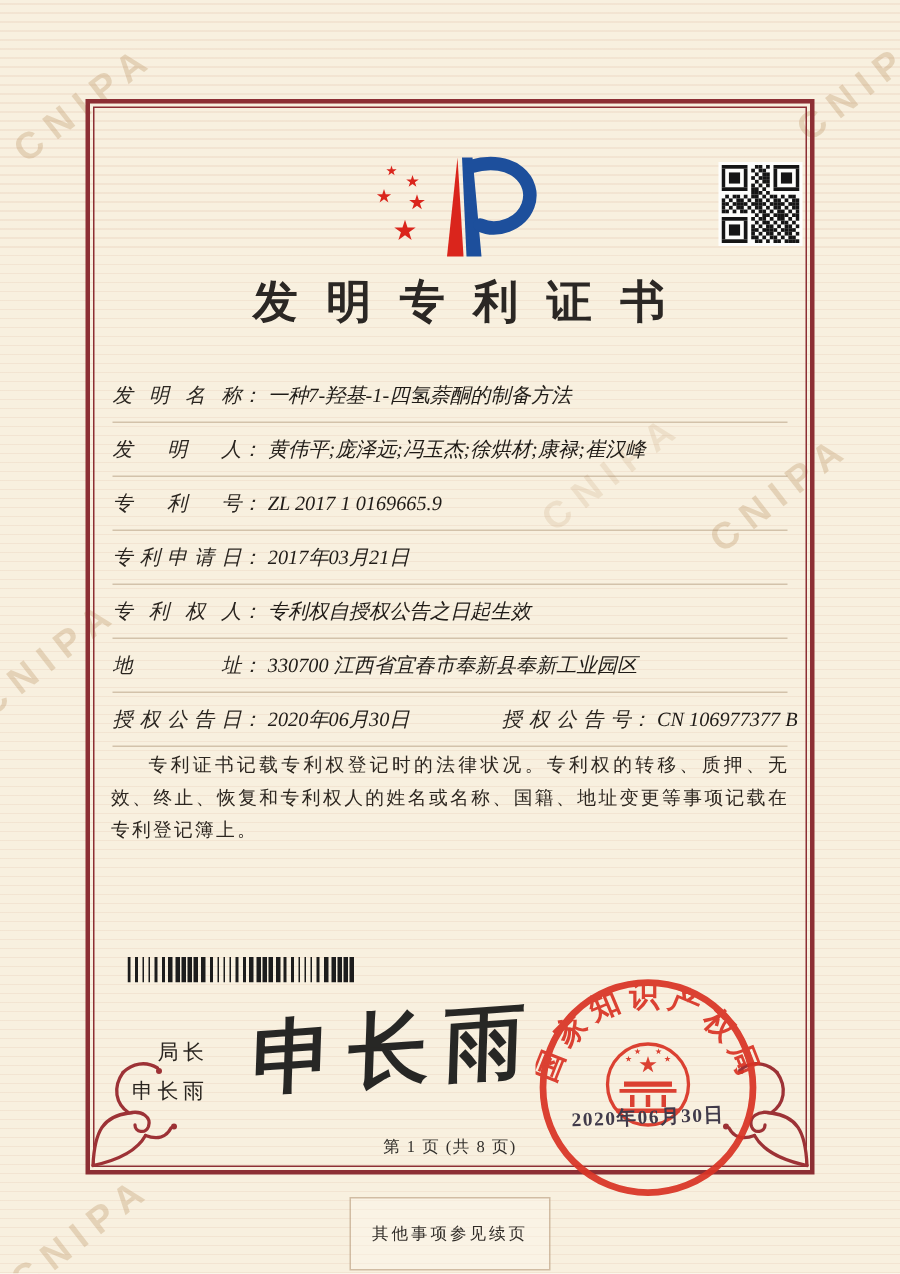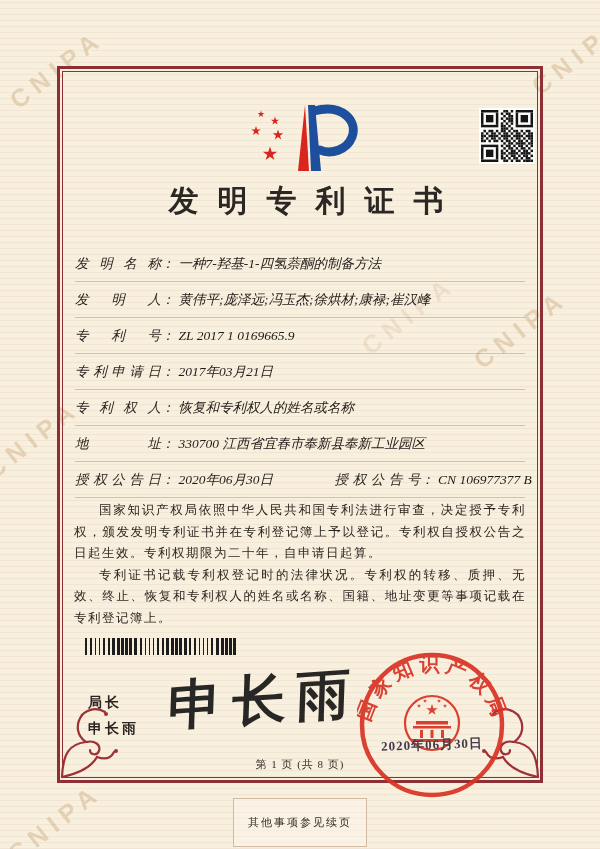--- a/index.html
+++ b/index.html
@@ -34,21 +34,21 @@
   .fvalue{color:#1f1b17;}
   .fvalue.w1{display:inline-block;width:154px;}
   .ml{margin-left:2px;}
   
   .bodytext{position:absolute;left:74px;top:500px;width:452px;z-index:2;font-size:12.5px;line-height:21.5px;
             color:#2c2620;text-align:justify;letter-spacing:1.5px;}
   .bodytext p{margin:0;text-indent:2em;}
   
   .barcode{position:absolute;left:85px;top:638px;width:152px;height:17px;z-index:2;fill:#1c1c1c;}
   
-  .director{position:absolute;left:88px;top:690px;z-index:2;font-size:14px;font-weight:bold;color:#2a2520;letter-spacing:3px;line-height:26px;}
+  .director{position:absolute;left:88px;top:690px;z-index:2;font-size:14px;font-weight:normal;color:#2a2520;letter-spacing:3px;line-height:26px;text-align:right;}
   .signature{position:absolute;left:168px;top:664px;z-index:3;font-size:54px;color:#161616;letter-spacing:10px;
              transform:rotate(-4deg) skewX(-6deg);font-weight:bold;opacity:.92;}
   .seal{position:absolute;left:357px;top:650px;width:150px;height:150px;z-index:3;opacity:.93;}
   .seal-date{position:absolute;left:357px;top:736px;width:150px;z-index:4;text-align:center;font-size:13px;font-weight:bold;
              color:#413a4a;letter-spacing:1px;transform:rotate(-2deg);}
   .pageno{position:absolute;left:0;right:0;top:757px;z-index:2;text-align:center;font-size:11px;color:#33302c;letter-spacing:1px;}
   .note{position:absolute;left:50%;top:798px;transform:translateX(-50%);z-index:2;font-size:11px;color:#2f2b27;
         letter-spacing:2px;border:1px solid rgba(160,122,82,0.45);padding:16px 14px;background:rgba(253,248,238,0.4);}
   .orn{position:absolute;width:74px;height:74px;z-index:2;stroke:#9d3236;fill:none;stroke-width:2.2;stroke-linecap:round;}
   .orn-l{left:59px;top:706px;}
@@ -277,32 +277,31 @@
     <div class="frow">
       <span class="flabel">发明人</span><span class="colon">：</span><span class="fvalue">黄伟平;庞泽远;冯玉杰;徐烘材;康禄;崔汉峰</span>
     </div>
     <div class="frow">
       <span class="flabel">专利号</span><span class="colon">：</span><span class="fvalue">ZL 2017 1 0169665.9</span>
     </div>
     <div class="frow">
       <span class="flabel">专利申请日</span><span class="colon">：</span><span class="fvalue">2017年03月21日</span>
     </div>
     <div class="frow">
-      <span class="flabel">专利权人</span><span class="colon">：</span><span class="fvalue">恢复和专利权人的姓名或名称</span>
+      <span class="flabel">专利权人</span><span class="colon">：</span><span class="fvalue">专利权自授权公告之日起生效</span>
     </div>
     <div class="frow">
       <span class="flabel">地址</span><span class="colon">：</span><span class="fvalue">330700 江西省宜春市奉新县奉新工业园区</span>
     </div>
     <div class="frow">
       <span class="flabel">授权公告日</span><span class="colon">：</span><span class="fvalue w1">2020年06月30日</span><span class="flabel ml">授权公告号</span><span class="colon">：</span><span class="fvalue">CN 106977377 B</span>
     </div>
   </div>
 
   <div class="bodytext">
-    <p>国家知识产权局依照中华人民共和国专利法进行审查，决定授予专利权，颁发发明专利证书并在专利登记簿上予以登记。专利权自授权公告之日起生效。专利权期限为二十年，自申请日起算。</p>
     <p>专利证书记载专利权登记时的法律状况。专利权的转移、质押、无效、终止、恢复和专利权人的姓名或名称、国籍、地址变更等事项记载在专利登记簿上。</p>
   </div>
 
   <svg id="barcode" class="barcode" viewBox="0 0 152 17" preserveAspectRatio="none">
       <rect x="0" y="0" width="2" height="17"></rect>
       <rect x="5" y="0" width="2" height="17"></rect>
       <rect x="10" y="0" width="1" height="17"></rect>
       <rect x="14" y="0" width="1" height="17"></rect>
       <rect x="18" y="0" width="2" height="17"></rect>
       <rect x="23" y="0" width="2" height="17"></rect>

